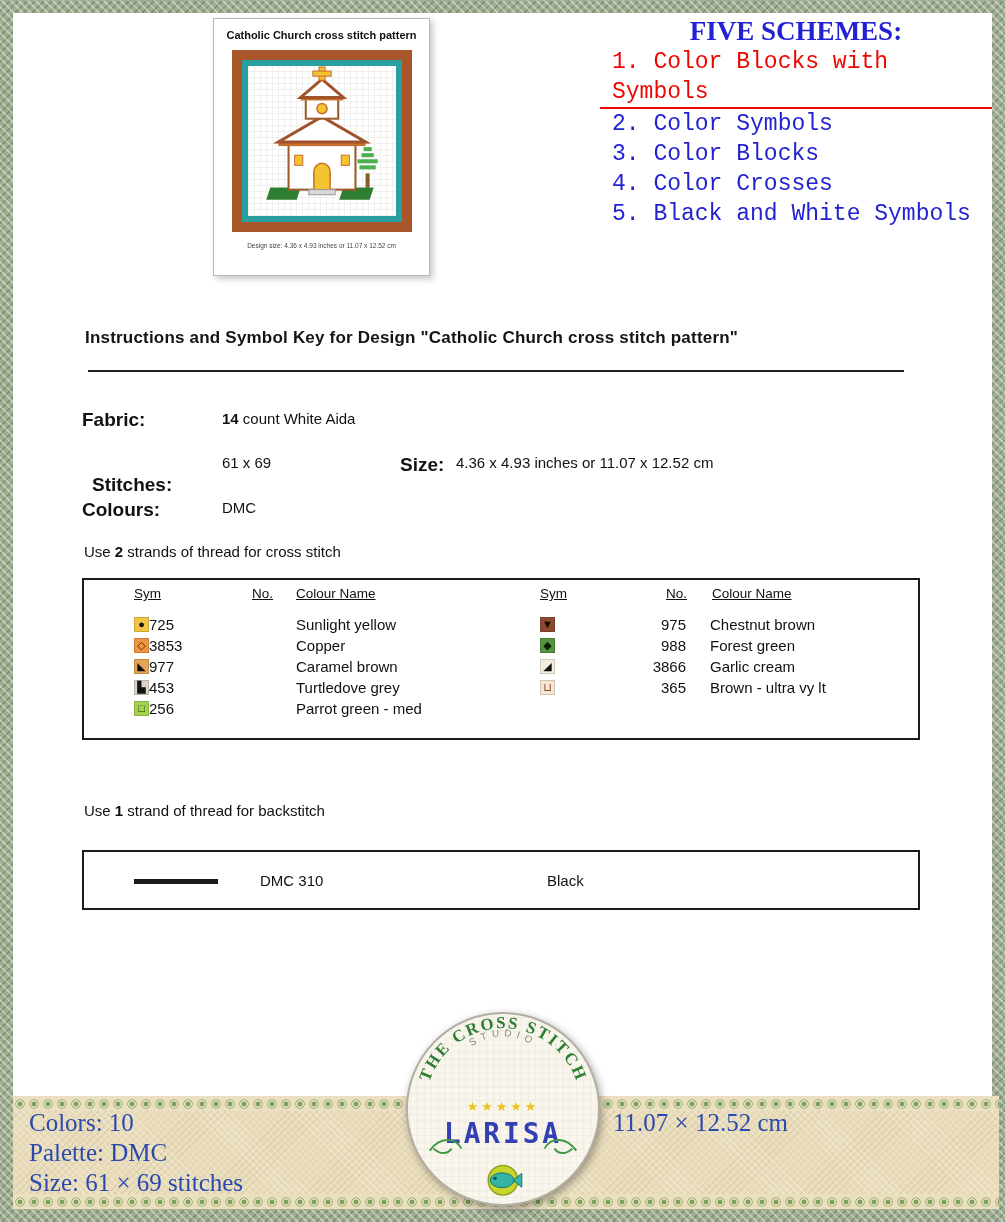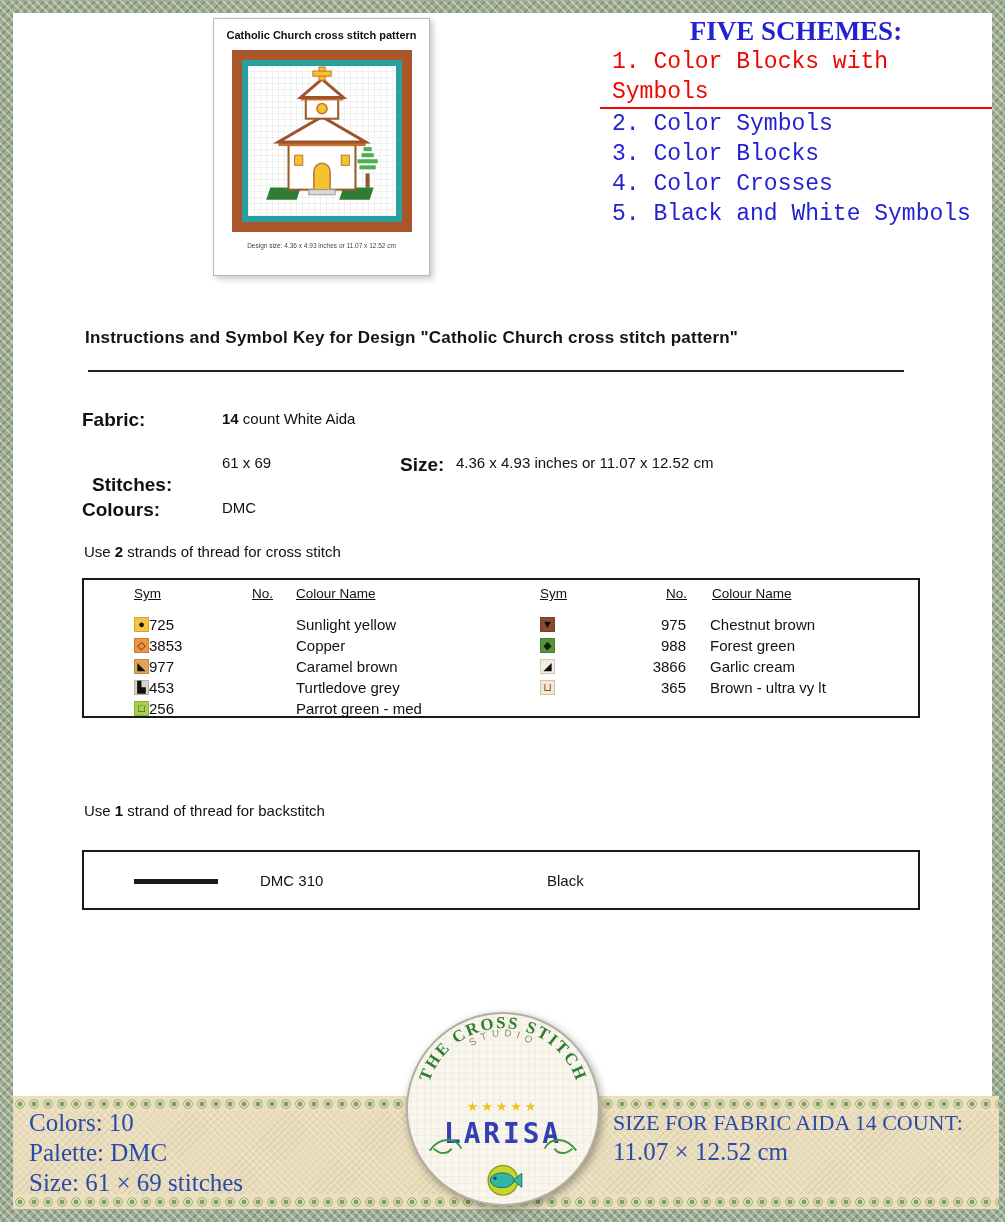--- a/index.html
+++ b/index.html
@@ -40,21 +40,21 @@
     font-weight:bold; color:#141414; letter-spacing:.2px; }
   .rule { position:absolute; left:88px; top:370px; width:816px; height:2px; background:#222; }
 
   .meta-label { position:absolute; font-size:19px; font-weight:bold; color:#111; }
   .meta-value { position:absolute; font-size:15px; color:#111; }
   .b { font-weight:bold; }
 
   .note { position:absolute; left:84px; font-size:15px; color:#111; }
 
   
-  .key-box { position:absolute; left:82px; top:578px; width:838px; height:140px;
+  .key-box { position:absolute; left:82px; top:578px; width:838px; height:162px;
     border:2px solid #1a1a1a; background:#fff; }
   .kh { position:absolute; top:6px; font-size:13.5px; color:#111; text-decoration:underline; }
   .k-half { position:absolute; top:34px; }
   .k-half.lh { left:50px; }
   .k-half.rh { left:456px; }
   .k-row { display:flex; align-items:center; height:21px; font-size:15px; color:#111; }
   .swatch { width:15px; height:15px; display:flex; align-items:center; justify-content:center;
     box-shadow:inset 0 0 0 1px rgba(0,0,0,.15); }
   .glyph { font-style:normal; font-size:11px; line-height:1; }
   .lh .kno { width:125px; }
@@ -255,21 +255,20 @@
     <div class="f-mid"></div>
     <div class="strip"></div>
 
     <div class="f-left">
       <div>Colors: 10</div>
       <div>Palette: DMC</div>
       <div>Size: 61 × 69 stitches</div>
     </div>
 
     <div class="f-right">
-      <div class="l1">SIZE FOR FABRIC AIDA 14 COUNT:</div>
       <div class="l3">11.07 × 12.52 cm</div>
     </div>
   </div>
 
   <svg class="logo" viewBox="0 0 200 200">
     <defs>
       <pattern id="aida" width="7" height="7" patternUnits="userSpaceOnUse">
         <rect width="7" height="7" fill="#f9f6ee"></rect>
         <path d="M0 0H7V7" fill="none" stroke="#e9e3d4" stroke-width="1"></path>
       </pattern>

